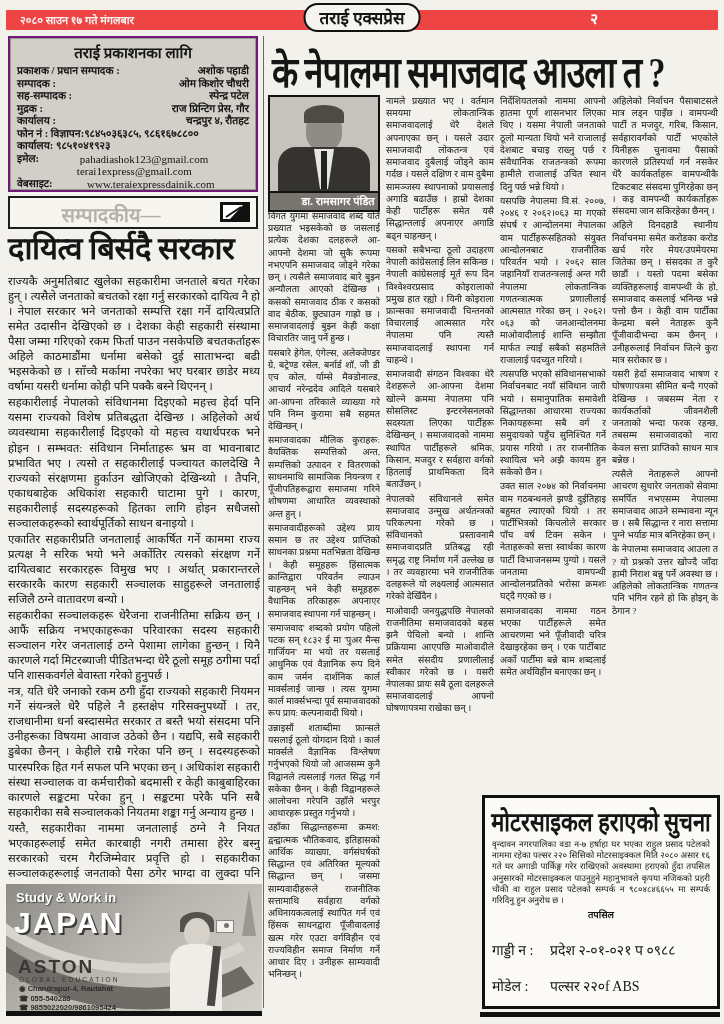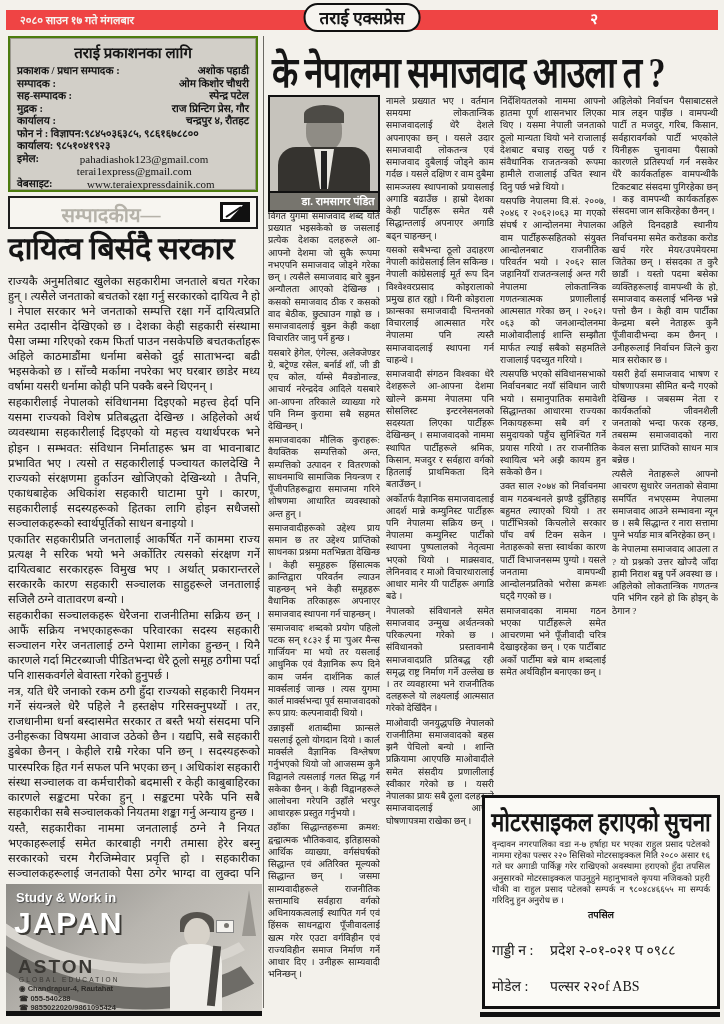--- a/index.html
+++ b/index.html
@@ -14,21 +14,21 @@
   .header-page{position:absolute;right:120px;top:0;height:20px;line-height:19px;color:#ffffff;font-weight:bold;font-size:15px;}
   .masthead-pill{
     position:absolute;left:50%;top:3px;transform:translateX(-50%);
     background:#f6f4ef;border:2px solid #111;border-radius:14px;
     padding:1px 14px;font-size:17px;font-weight:bold;white-space:nowrap;z-index:3;
   }
   .vert-divider{position:absolute;left:263px;top:36px;width:1px;height:972px;background:#6a6862;}
   
   .info-box{
     position:absolute;left:8px;top:36px;width:250px;height:156px;
-    background:#d2cfc8;border:2px solid #4d7c0f;box-shadow:inset 0 0 0 1px #9b988f;
+    background:#d2cfc8;border:2px solid #701a75;box-shadow:inset 0 0 0 1px #9b988f;
     overflow:hidden;padding:3px 7px;box-sizing:border-box;font-weight:bold;
   }
   .info-title{text-align:center;font-size:15px;margin:1px 0 3px 0;}
   .info-box .kv-row{display:flex;justify-content:space-between;font-size:10.5px;line-height:12.5px;}
   .info-line{font-size:10.5px;line-height:12.5px;}
   .info-email-row{display:flex;font-size:10.5px;line-height:12.5px;}
   .latin{font-family:"Liberation Serif",serif;font-weight:normal;font-size:11px;}
   .email-vals{flex:1;text-align:center;}
   
   .edit-strip{
@@ -196,21 +196,20 @@
       <p>समाजवादका मौलिक कुराहरू: वैयक्तिक सम्पत्तिको अन्त, सम्पत्तिको उत्पादन र वितरणको साधनमाथि सामाजिक नियन्त्रण र पूँजीपतिहरूद्वारा समाजमा गरिने शोषणमा आधारित व्यवस्थाको अन्त हुन् ।</p>
       <p>समाजवादीहरूको उद्देश्य प्राय समान छ तर उद्देश्य प्राप्तिको साधनका प्रश्नमा मतभिन्नता देखिन्छ । केही समूहहरू हिंसात्मक क्रान्तिद्वारा परिवर्तन ल्याउन चाहन्छन् भने केही समूहहरू वैधानिक तरिकाहरू अपनाएर समाजवाद स्थापना गर्न चाहन्छन् ।</p>
       <p>'समाजवाद' शब्दको प्रयोग पहिलो पटक सन् १८३२ ई मा 'पुअर मैन्स गार्जियन' मा भयो तर यसलाई आधुनिक एवं वैज्ञानिक रूप दिने काम जर्मन दार्शनिक कार्ल मार्क्सलाई जान्छ । त्यस युगमा कार्ल मार्क्सभन्दा पूर्व समाजवादको रूप प्राय: कल्पनावादी थियो ।</p>
       <p>उन्नाइसौं शताब्दीमा फ्रान्सले यसलाई ठूलो योगदान दियो । कार्ल मार्क्सले वैज्ञानिक विश्लेषण गर्नुभएको थियो जो आजसम्म कुनै विद्वानले त्यसलाई गलत सिद्ध गर्न सकेका छैनन् । केही विद्वानहरूले आलोचना गरेपनि उहाँले भरपुर आधारहरू प्रस्तुत गर्नुभयो ।</p>
       <p>उहाँका सिद्धान्तहरूमा क्रमश: द्वन्द्वात्मक भौतिकवाद, इतिहासको आर्थिक व्याख्या, वर्गसंघर्षको सिद्धान्त एवं अतिरिक्त मूल्यको सिद्धान्त छन् । जसमा साम्यवादीहरूले राजनीतिक सत्तामाथि सर्वहारा वर्गको अधिनायकत्वलाई स्थापित गर्न एवं हिंसक साधनद्वारा पूँजीवादलाई खत्म गरेर एउटा वर्गविहीन एवं राज्यविहीन समाज निर्माण गर्ने आधार दिए । उनीहरू साम्यवादी भनिन्छन् ।</p>
     </div>
   <div class="col col2">
       <p>नामले प्रख्यात भए । वर्तमान समयमा लोकतान्त्रिक समाजवादलाई धेरै देशले अपनाएका छन् । यसले उदार समाजवादी लोकतन्त्र एवं समाजवाद दुबैलाई जोड्ने काम गर्दछ । यसले दक्षिण र वाम दुबैमा सामञ्जस्य स्थापनाको प्रयासलाई अगाडि बढाउँछ । हाम्रो देशका केही पार्टीहरू समेत यसै सिद्धान्तलाई अपनाएर अगाडि बढ्न चाहन्छन् ।</p>
       <p>यसको सबैभन्दा ठूलो उदाहरण नेपाली कांग्रेसलाई लिन सकिन्छ । नेपाली कांग्रेसलाई मूर्त रूप दिन विश्वेश्वरप्रसाद कोइरालाको प्रमुख हात रह्यो । यिनी कोइराला फ्रान्सका समाजवादी चिन्तनको विचारलाई आत्मसात गरेर नेपालमा पनि त्यस्तै समाजवादलाई स्थापना गर्न चाहन्थे ।</p>
       <p>समाजवादी संगठन विश्वका धेरै देशहरूले आ-आफ्ना देशमा खोल्ने क्रममा नेपालमा पनि सोसलिस्ट इन्टरनेसनलको सदस्यता लिएका पार्टीहरू देखिन्छन् । समाजवादको नाममा स्थापित पार्टीहरूले श्रमिक, किसान, मजदुर र सर्वहारा वर्गको हितलाई प्राथमिकता दिने बताउँछन् ।</p>
-      <p>अर्कोतर्फ वैज्ञानिक समाजवादलाई आदर्श मान्ने कम्युनिस्ट पार्टीहरू पनि नेपालमा सक्रिय छन् । नेपालमा कम्युनिस्ट पार्टीको स्थापना पुष्पलालको नेतृत्वमा भएको थियो । माक्र्सवाद, लेनिनवाद र माओ विचारधारालाई आधार मानेर यी पार्टीहरू अगाडि बढे ।</p>
       <p>नेपालको संविधानले समेत समाजवाद उन्मुख अर्थतन्त्रको परिकल्पना गरेको छ । संविधानको प्रस्तावनामै समाजवादप्रति प्रतिबद्ध रही समृद्ध राष्ट्र निर्माण गर्ने उल्लेख छ । तर व्यवहारमा भने राजनीतिक दलहरूले यो लक्ष्यलाई आत्मसात गरेको देखिँदैन ।</p>
       <p>माओवादी जनयुद्धपछि नेपालको राजनीतिमा समाजवादको बहस झनै पेचिलो बन्यो । शान्ति प्रक्रियामा आएपछि माओवादीले समेत संसदीय प्रणालीलाई स्वीकार गरेको छ । यसरी नेपालका प्रायः सबै ठूला दलहरूले समाजवादलाई आफ्नो घोषणापत्रमा राखेका छन् ।</p>
     </div>
   <div class="col col3">
       <p>निर्देशियतलको नाममा आफ्नो हातमा पूर्ण शासनभार लिएका थिए । यसमा नेपाली जनताको ठूलो मान्यता थियो भने राजालाई देशबाट बचाइ राख्नु पर्छ र संवैधानिक राजतन्त्रको रूपमा हामीले राजालाई उचित स्थान दिनु पर्छ भन्ने थियो ।</p>
       <p>यसपछि नेपालमा वि.सं. २००७, २०४६ र २०६२।०६३ मा गएको संघर्ष र आन्दोलनमा नेपालका वाम पार्टीहरूसहितको संयुक्त आन्दोलनबाट राजनीतिक परिवर्तन भयो । २०६२ साल जहानियाँ राजतन्त्रलाई अन्त गरी नेपालमा लोकतान्त्रिक गणतन्त्रात्मक प्रणालीलाई आत्मसात गरेका छन् । २०६२।०६३ को जनआन्दोलनमा माओवादीलाई शान्ति सम्झौता मार्फत ल्याई सबैको सहमतिले राजालाई पदच्युत गरियो ।</p>
       <p>त्यसपछि भएको संविधानसभाको निर्वाचनबाट नयाँ संविधान जारी भयो । समानुपातिक समावेशी सिद्धान्तका आधारमा राज्यका निकायहरूमा सबै वर्ग र समुदायको पहुँच सुनिश्चित गर्ने प्रयास गरियो । तर राजनीतिक स्थायित्व भने अझै कायम हुन सकेको छैन ।</p>
       <p>उक्त साल २०७४ को निर्वाचनमा वाम गठबन्धनले झण्डै दुईतिहाइ बहुमत ल्याएको थियो । तर पार्टीभित्रको किचलोले सरकार पाँच वर्ष टिक्न सकेन । नेताहरूको सत्ता स्वार्थका कारण पार्टी विभाजनसम्म पुग्यो । यसले जनतामा वामपन्थी आन्दोलनप्रतिको भरोसा क्रमशः घट्दै गएको छ ।</p>
       <p>समाजवादका नाममा गठन भएका पार्टीहरूले समेत आचरणमा भने पूँजीवादी चरित्र देखाइरहेका छन् । एक पार्टीबाट अर्को पार्टीमा बन्ने बाम शब्दलाई समेत अर्थविहीन बनाएका छन् ।</p>
     </div>

